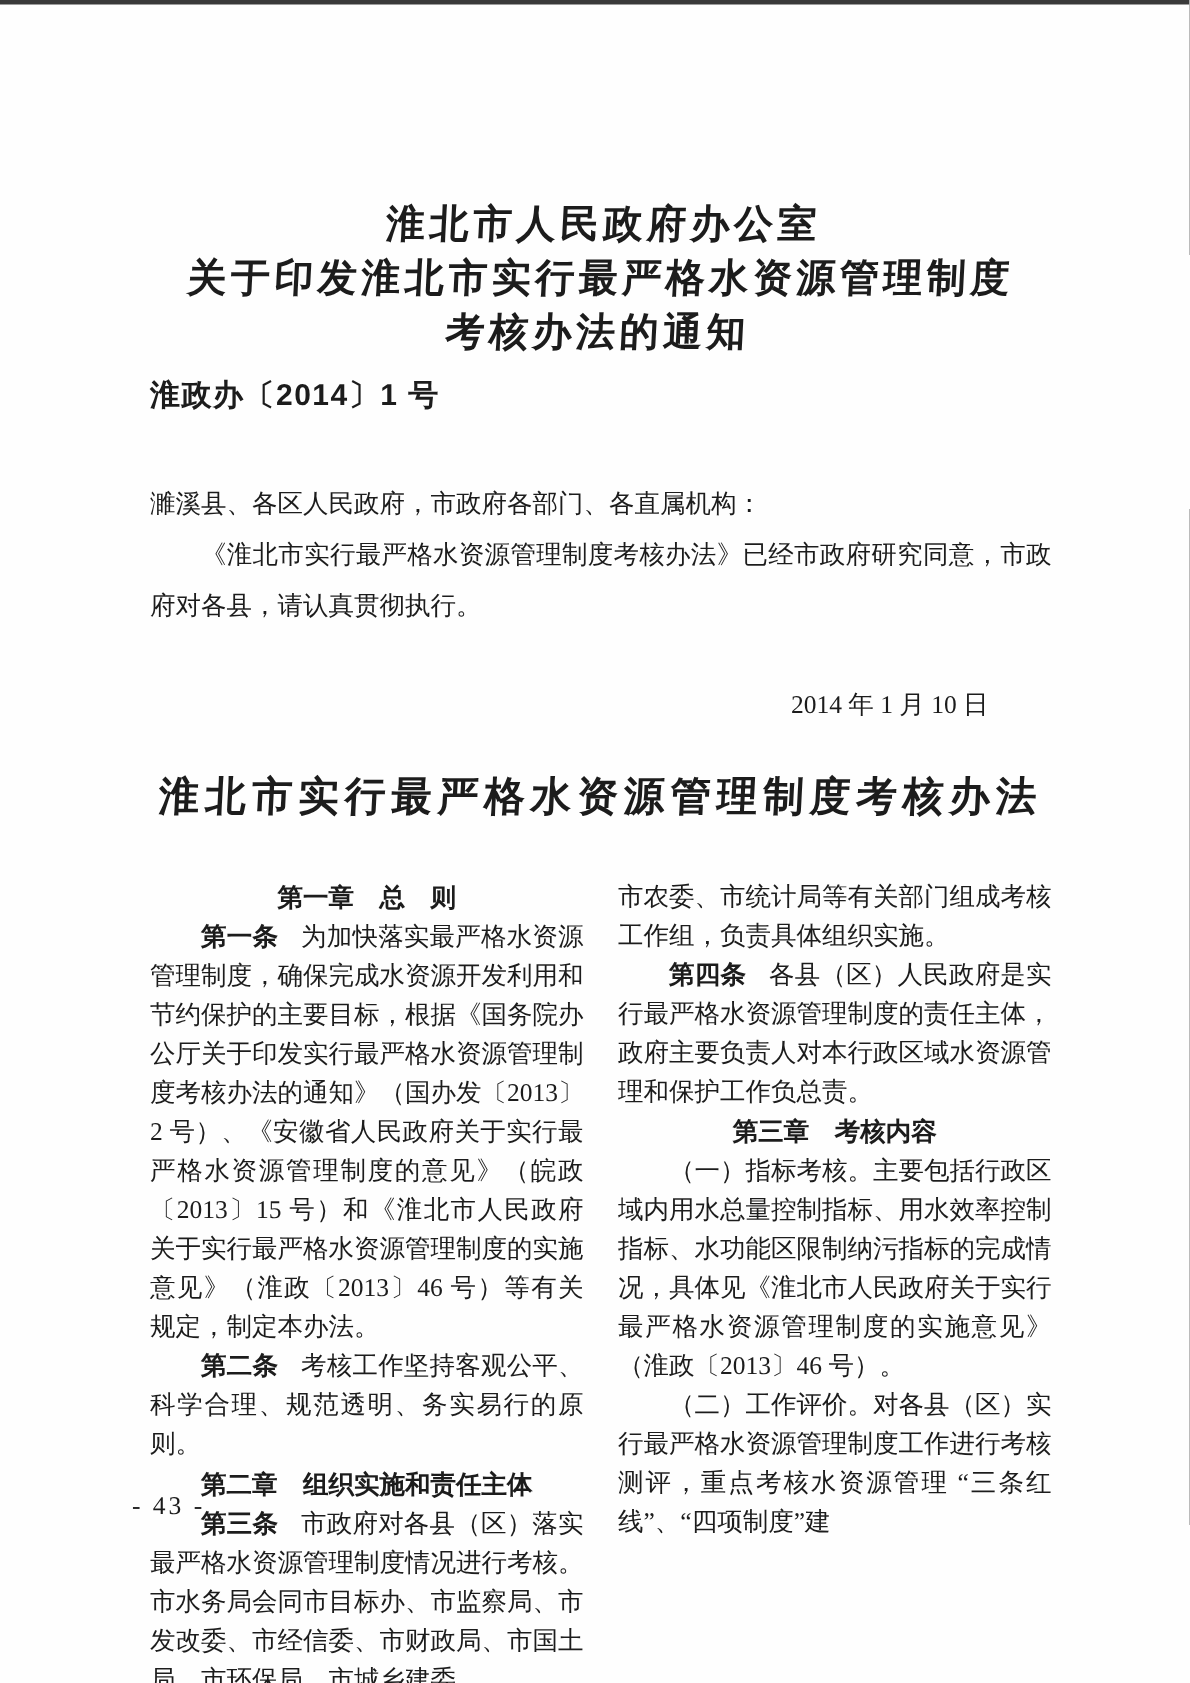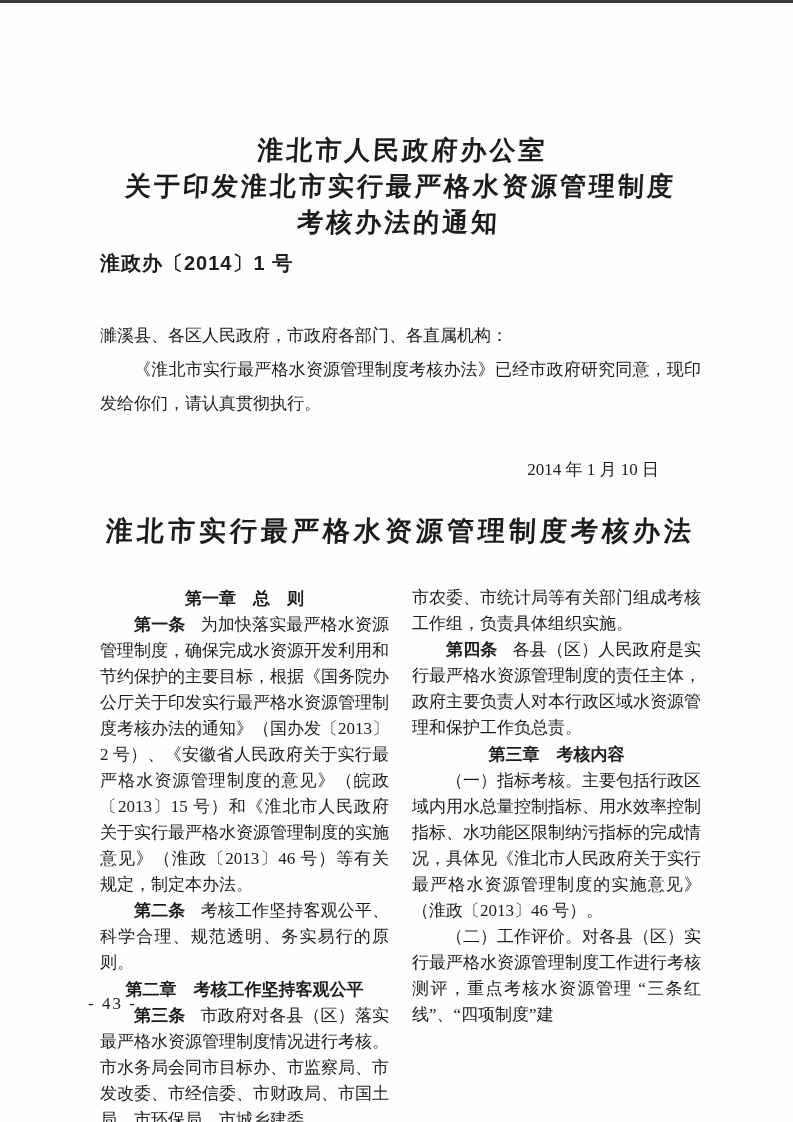--- a/index.html
+++ b/index.html
@@ -118,33 +118,33 @@
     <div class="notice-title">
       <div>淮北市人民政府办公室</div>
       <div>关于印发淮北市实行最严格水资源管理制度</div>
       <div>考核办法的通知</div>
     </div>
 
     <div class="doc-number">淮政办〔2014〕1 号</div>
 
     <div class="salutation">濉溪县、各区人民政府，市政府各部门、各直属机构：</div>
 
-    <p class="notice-body">《淮北市实行最严格水资源管理制度考核办法》已经市政府研究同意，现印发给你们，请认真贯彻执行。</p>
+    <p class="notice-body">《淮北市实行最严格水资源管理制度考核办法》已经市政府研究同意，市政府对各县，请认真贯彻执行。</p>
 
     <div class="notice-date">2014 年 1 月 10 日</div>
 
     <div class="reg-title">淮北市实行最严格水资源管理制度考核办法</div>
 
     <div class="columns">
 
       <div class="col">
         <p class="chapter">第一章　总　则</p>
         <p class="para"><b class="lead">第一条</b><span>为加快落实最严格水资源管理制度，确保完成水资源开发利用和节约保护的主要目标，根据《国务院办公厅关于印发实行最严格水资源管理制度考核办法的通知》（国办发〔2013〕2 号）、《安徽省人民政府关于实行最严格水资源管理制度的意见》（皖政〔2013〕15 号）和《淮北市人民政府关于实行最严格水资源管理制度的实施意见》（淮政〔2013〕46 号）等有关规定，制定本办法。</span></p>
         <p class="para"><b class="lead">第二条</b><span>考核工作坚持客观公平、科学合理、规范透明、务实易行的原则。</span></p>
-        <p class="chapter">第二章　考核工作坚持客观公平</p>
+        <p class="chapter">第二章　组织实施和责任主体</p>
         <p class="para"><b class="lead">第三条</b><span>市政府对各县（区）落实最严格水资源管理制度情况进行考核。市水务局会同市目标办、市监察局、市发改委、市经信委、市财政局、市国土局、市环保局、市城乡建委、</span></p>
       </div>
 
       <div class="col">
         <p class="cont">市农委、市统计局等有关部门组成考核工作组，负责具体组织实施。</p>
         <p class="para"><b class="lead">第四条</b><span>各县（区）人民政府是实行最严格水资源管理制度的责任主体，政府主要负责人对本行政区域水资源管理和保护工作负总责。</span></p>
         <p class="chapter">第三章　考核内容</p>
         <p class="para">（一）指标考核。主要包括行政区域内用水总量控制指标、用水效率控制指标、水功能区限制纳污指标的完成情况，具体见《淮北市人民政府关于实行最严格水资源管理制度的实施意见》（淮政〔2013〕46 号）。</p>
         <p class="para">（二）工作评价。对各县（区）实行最严格水资源管理制度工作进行考核测评，重点考核水资源管理 “三条红线”、“四项制度”建</p>
       </div>

